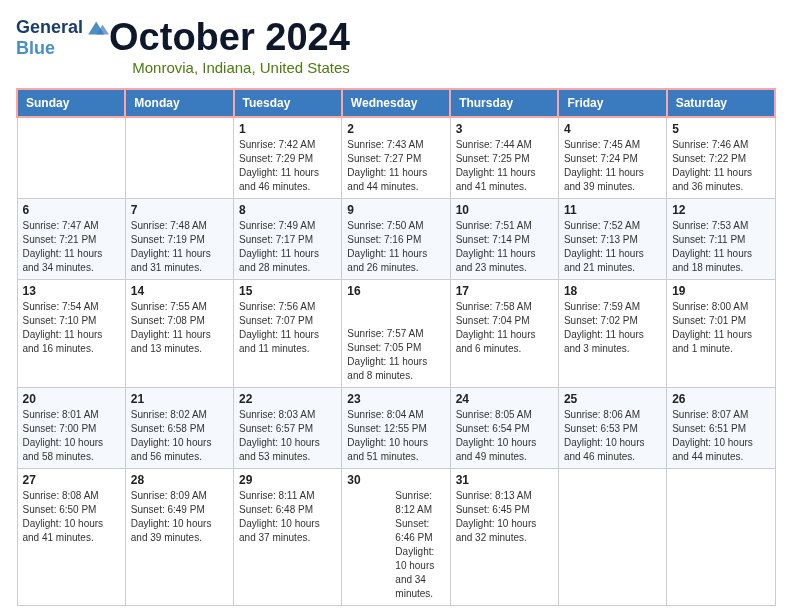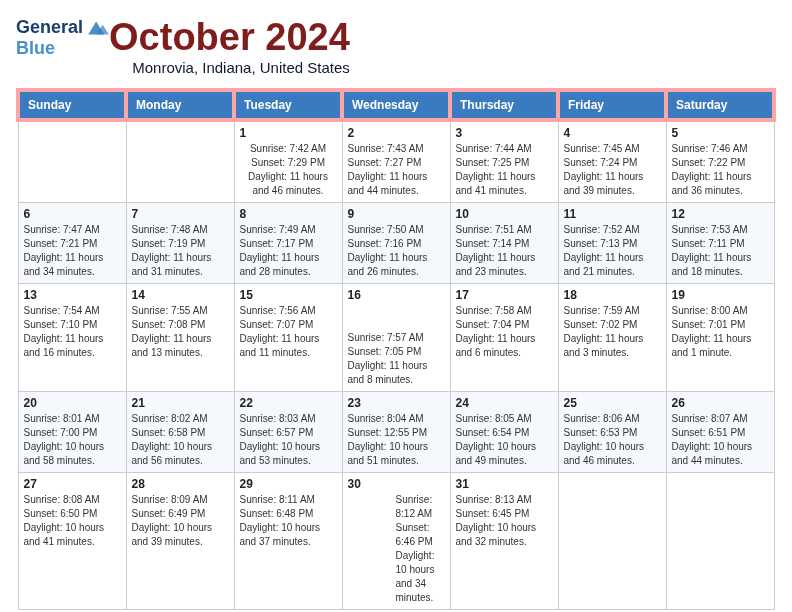--- a/index.html
+++ b/index.html
@@ -31,39 +31,39 @@
       height: 24px;
       margin-left: 2px;
       margin-right: 0;
     }
     .title-block {
       text-align: right;
     }
     .month-title {
       font-size: 38px;
       font-weight: bold;
-      color: #7f1d1d;
+      color: #0f172a;
     }
     .subtitle {
       font-size: 15px;
-      color: #0f172a;
+      color: #4d7c0f;
     }
     .calendar-table {
       width: 100%;
       border-collapse: collapse;
       font-size: 11px;
     }
     .calendar-table th {
       background-color: #3a7abf;
       color: #fff;
       padding: 6px 8px;
       text-align: left;
       font-size: 12px;
       font-weight: bold;
-      border: 4px solid #fca5a5;
+      border: 2px solid #fca5a5;
     }
     .calendar-table td {
       border: 1px solid #ccc;
       vertical-align: top;
       padding: 4px 5px;
       width: 108px;
       min-height: 80px;
       background: #fff;
     }
     .calendar-table tr:nth-child(even) td {
@@ -117,21 +117,21 @@
         <th>Friday</th>
         <th>Saturday</th>
       </tr>
   </thead>
   <tbody id="calendar-body">
   <tr>
         <td class="empty-cell"></td>
         <td class="empty-cell"></td>
         <td>
           <div class="day-number">1</div>
-          <div class="day-info" style="white-space: pre-line; text-align: center;">Sunrise: 7:42 AM
+          <div class="day-info" style="white-space: pre-line;">Sunrise: 7:42 AM
 Sunset: 7:29 PM
 Daylight: 11 hours and 46 minutes.</div>
         </td>
         <td>
           <div class="day-number">2</div>
           <div class="day-info" style="white-space: pre-line;">Sunrise: 7:43 AM
 Sunset: 7:27 PM
 Daylight: 11 hours and 44 minutes.</div>
         </td>
         <td>

